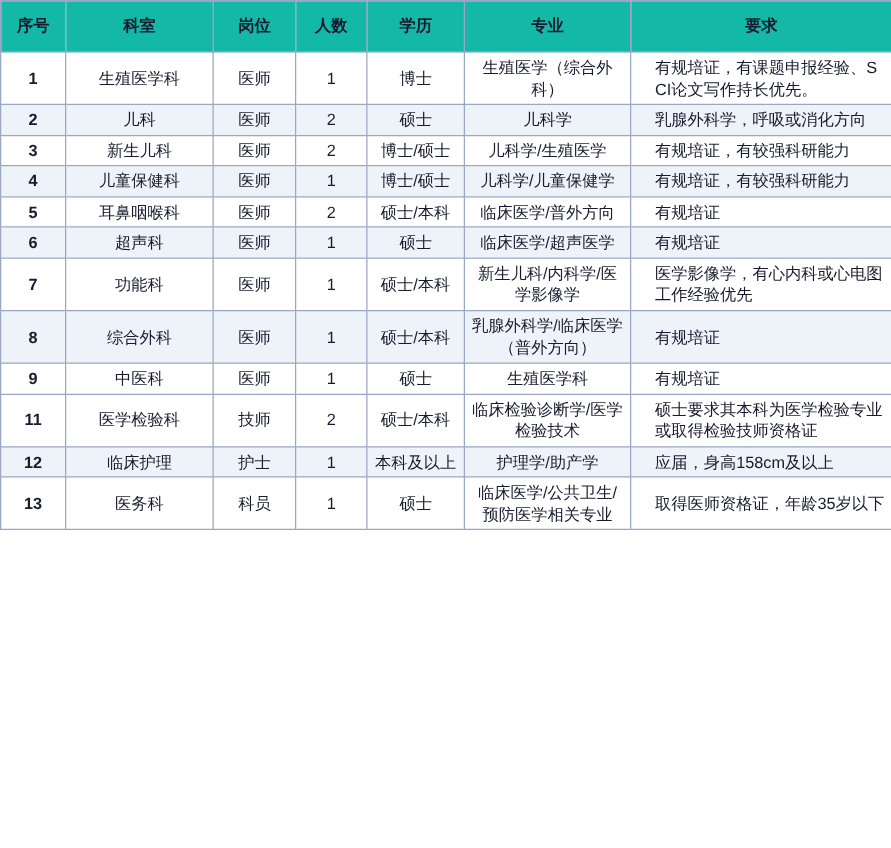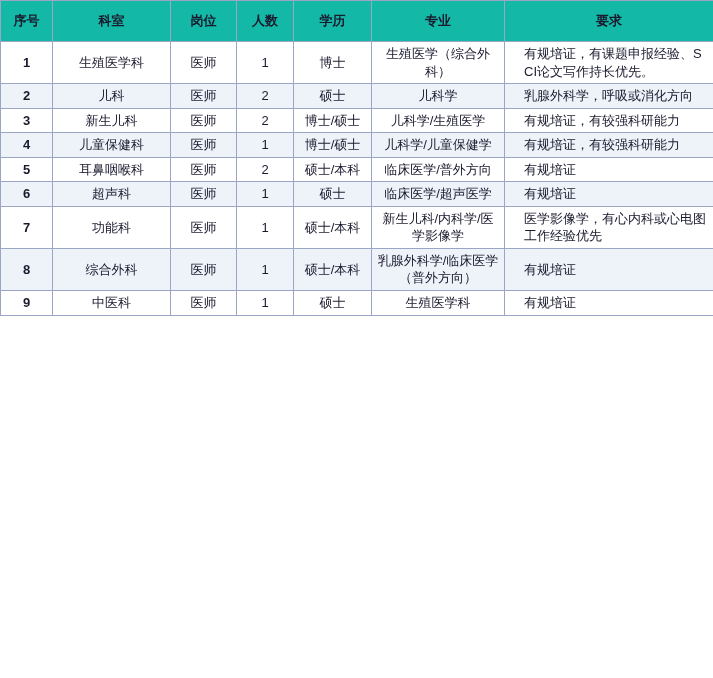--- a/index.html
+++ b/index.html
@@ -159,14 +159,41 @@
     </tr>
     <tr class="odd">
       <td class="idx">9</td>
       <td>中医科</td>
       <td>医师</td>
       <td>1</td>
       <td>硕士</td>
       <td>生殖医学科</td>
       <td class="req">有规培证</td>
     </tr>
+    <tr class="odd">
+      <td class="idx">11</td>
+      <td>医学检验科</td>
+      <td>技师</td>
+      <td>2</td>
+      <td>硕士/本科</td>
+      <td>临床检验诊断学/医学检验技术</td>
+      <td class="req">硕士要求其本科为医学检验专业或取得检验技师资格证</td>
+    </tr>
+    <tr class="even">
+      <td class="idx">12</td>
+      <td>临床护理</td>
+      <td>护士</td>
+      <td>1</td>
+      <td>本科及以上</td>
+      <td>护理学/助产学</td>
+      <td class="req">应届，身高158cm及以上</td>
+    </tr>
+    <tr class="odd">
+      <td class="idx">13</td>
+      <td>医务科</td>
+      <td>科员</td>
+      <td>1</td>
+      <td>硕士</td>
+      <td>临床医学/公共卫生/预防医学相关专业</td>
+      <td class="req">取得医师资格证，年龄35岁以下</td>
+    </tr>
   </tbody>
 </table>
 
 </body></html>

